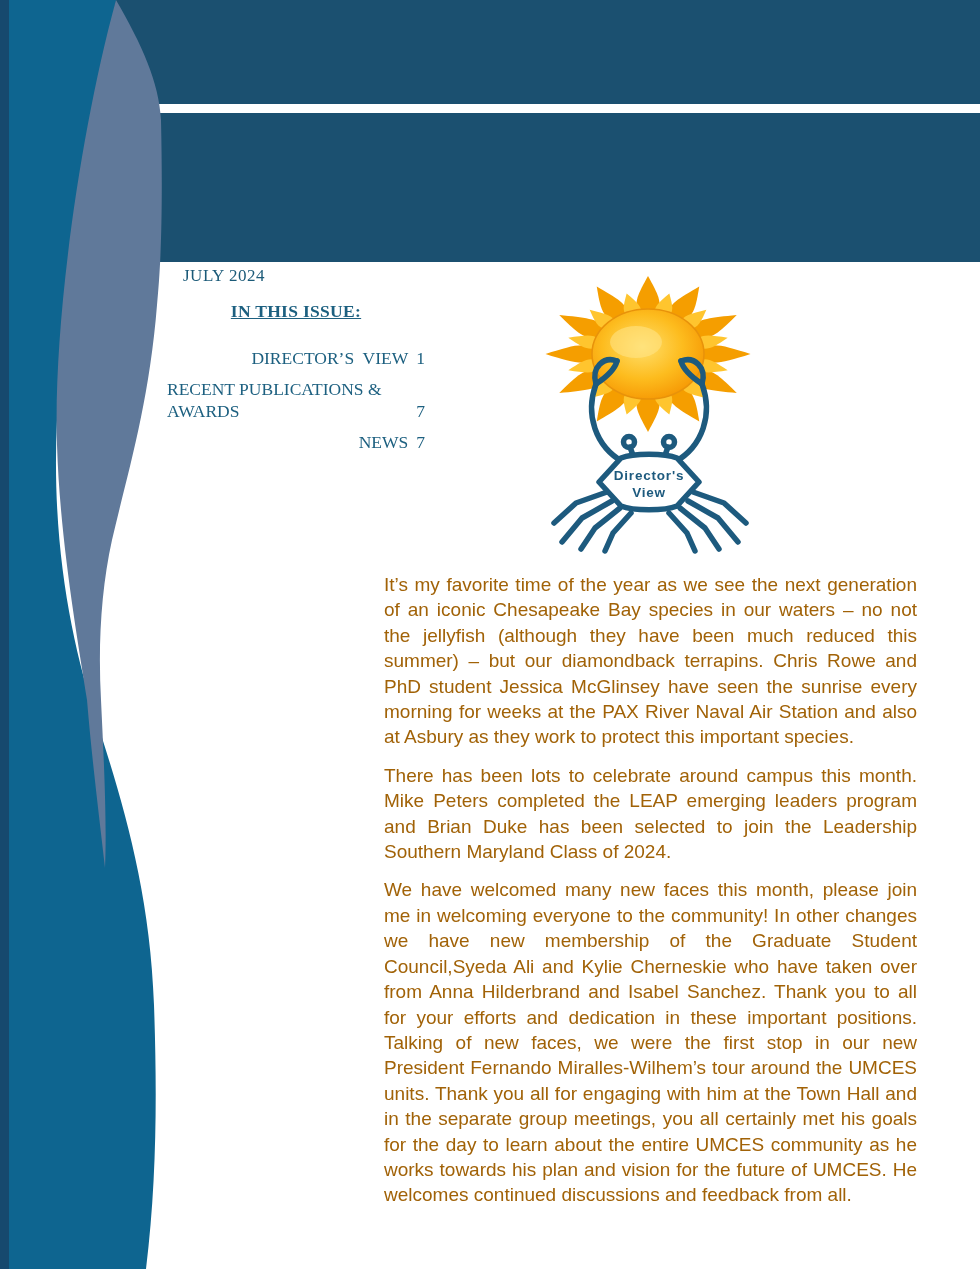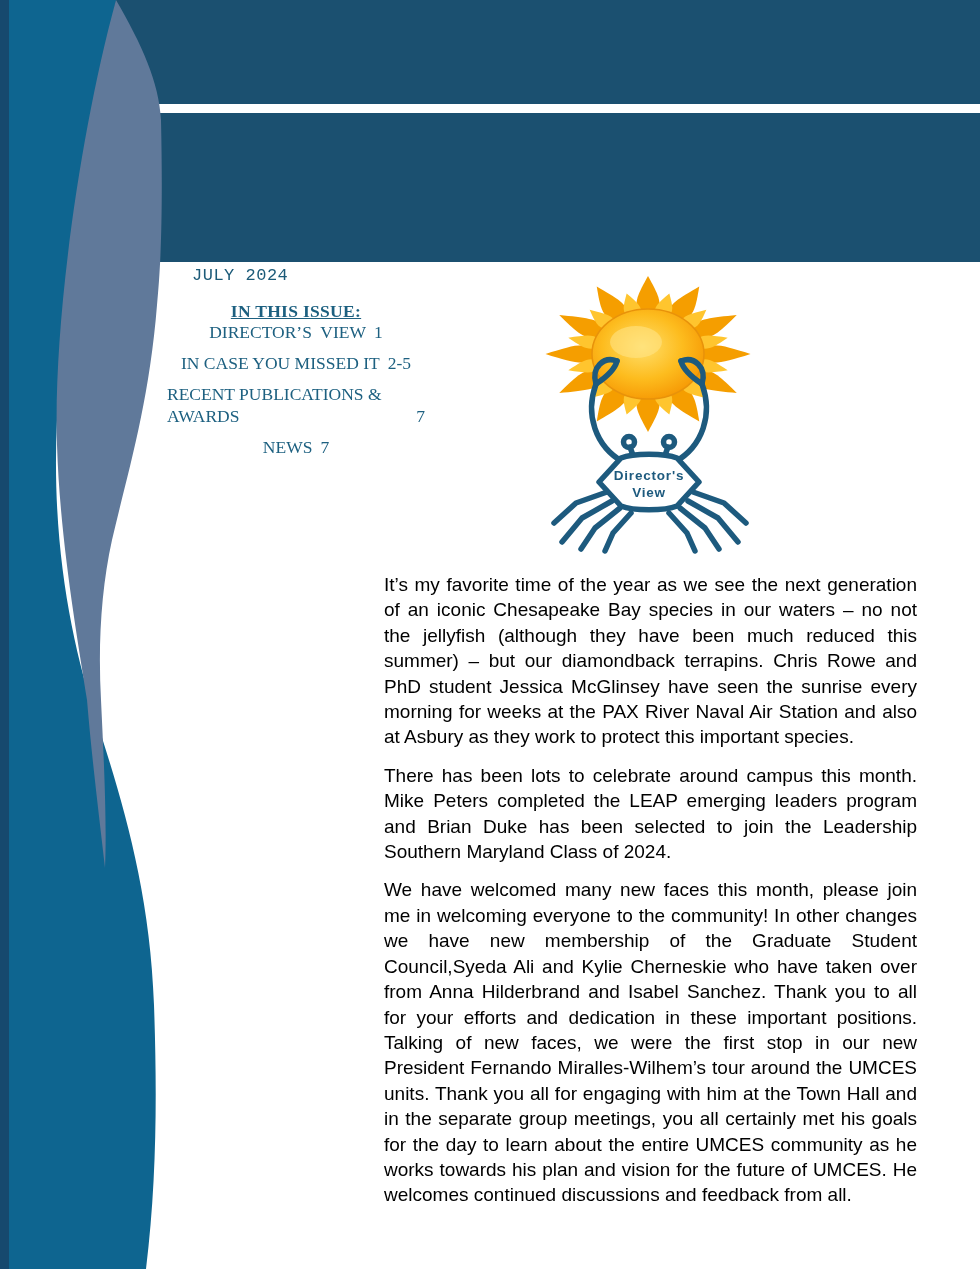--- a/index.html
+++ b/index.html
@@ -16,37 +16,37 @@
             font-family:"Liberation Serif",serif;font-size:15.5px;letter-spacing:1.2px;}
   .issue{position:absolute;right:118px;top:63px;color:#f2f5f8;
          font-family:"Liberation Serif",serif;font-size:18px;letter-spacing:0.5px;}
   .main-title{position:absolute;left:155px;top:136px;width:730px;text-align:center;
               color:#ffffff;font-family:"Liberation Serif",serif;font-size:64px;line-height:1.05;}
 
   
   .decor{position:absolute;left:0;top:0;z-index:5;}
 
   
-  .date{position:absolute;left:192px;top:266px;color:#1b5a78;
-        font-family:Liberation Mono, monospace;font-size:17px;letter-spacing:0.5px;z-index:6;}
+  .date{position:absolute;left:183px;top:266px;color:#1b5a78;
+        font-family:Liberation Serif, serif;font-size:17px;letter-spacing:0.5px;z-index:6;}
   .toc{position:absolute;left:167px;top:301px;width:258px;z-index:6;
        color:#1d6080;font-family:"Liberation Serif",serif;font-size:17.5px;}
   .toc-title{text-align:center;font-weight:bold;text-decoration:underline;
-             letter-spacing:0.3px;margin-bottom:0;}
-  .toc-row{display:flex;justify-content:center;align-items:flex-end;
+             letter-spacing:0.3px;margin-bottom:26px;}
+  .toc-row{display:flex;justify-content:flex-end;align-items:flex-end;
            line-height:1.25;margin-bottom:9px;}
   .toc-label{white-space:pre-wrap;}
   .toc-page{margin-left:8px;}
 
   
   .illu{position:absolute;left:533px;top:270px;z-index:6;}
 
   
   .article{position:absolute;left:384px;top:572px;width:533px;z-index:6;
-           color:#000000;font-size:19px;line-height:25.4px;text-align:justify;}
+           color:#a16207;font-size:19px;line-height:25.4px;text-align:justify;}
   .article p{margin:0 0 13px 0;}
 </style>
 </head>
 <body>
 
 <div class="band-top"></div>
 <div class="band-title"></div>
 <div class="page-num">1</div>
 <div class="org-line">CHESAPEAKE BIOLOGICAL LABORATORY  |  SOLOMONS, MD</div>
 <div class="issue">ISSUE 95</div>
@@ -60,24 +60,20 @@
         C99,815 92,760 87,700 C77,635 60,540 57,445 C53,330 78,140 116,0 Z"></path>
   <rect fill="#16496e" x="0" y="0" width="9" height="1269"></rect>
 </svg>
 
 <div class="date">JULY 2024</div>
 <div class="toc">
   <div class="toc-title">IN THIS ISSUE:</div>
   <div class="toc-row">
     <span class="toc-label">DIRECTOR’S  VIEW</span>
     <span class="toc-page">1</span>
-  </div>
-  <div class="toc-row">
-    <span class="toc-label">IN CASE YOU MISSED IT</span>
-    <span class="toc-page">2-5</span>
   </div>
   <div class="toc-row">
     <span class="toc-label">RECENT PUBLICATIONS &amp; AWARDS</span>
     <span class="toc-page">7</span>
   </div>
   <div class="toc-row">
     <span class="toc-label">NEWS</span>
     <span class="toc-page">7</span>
   </div>
 </div>

